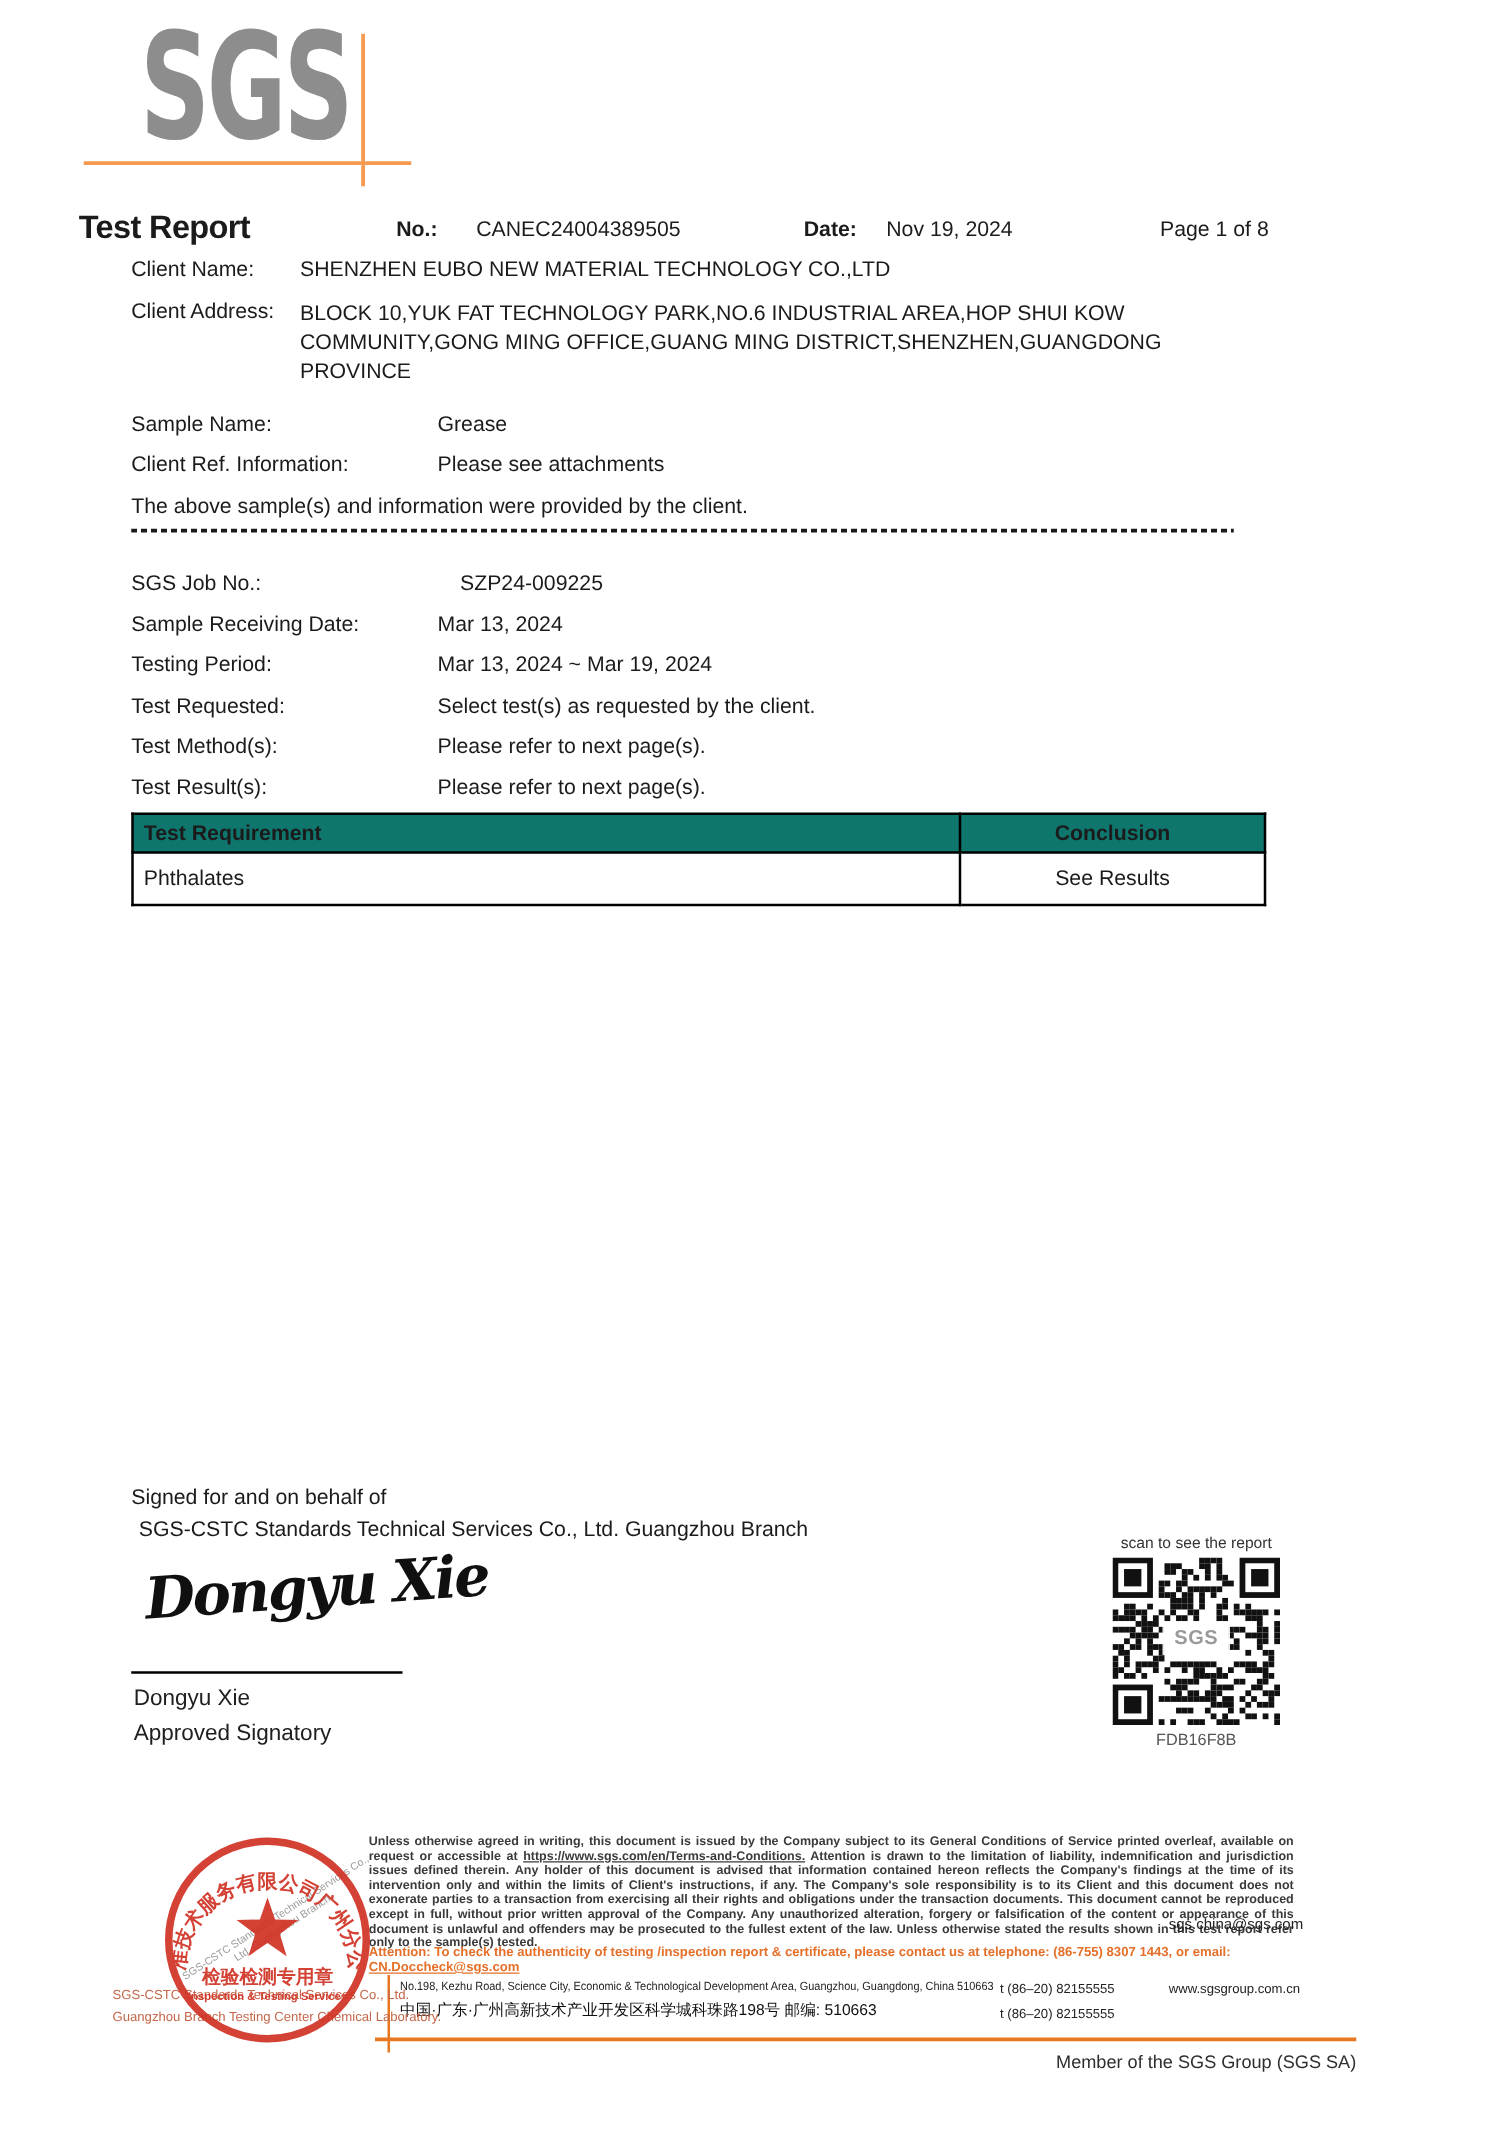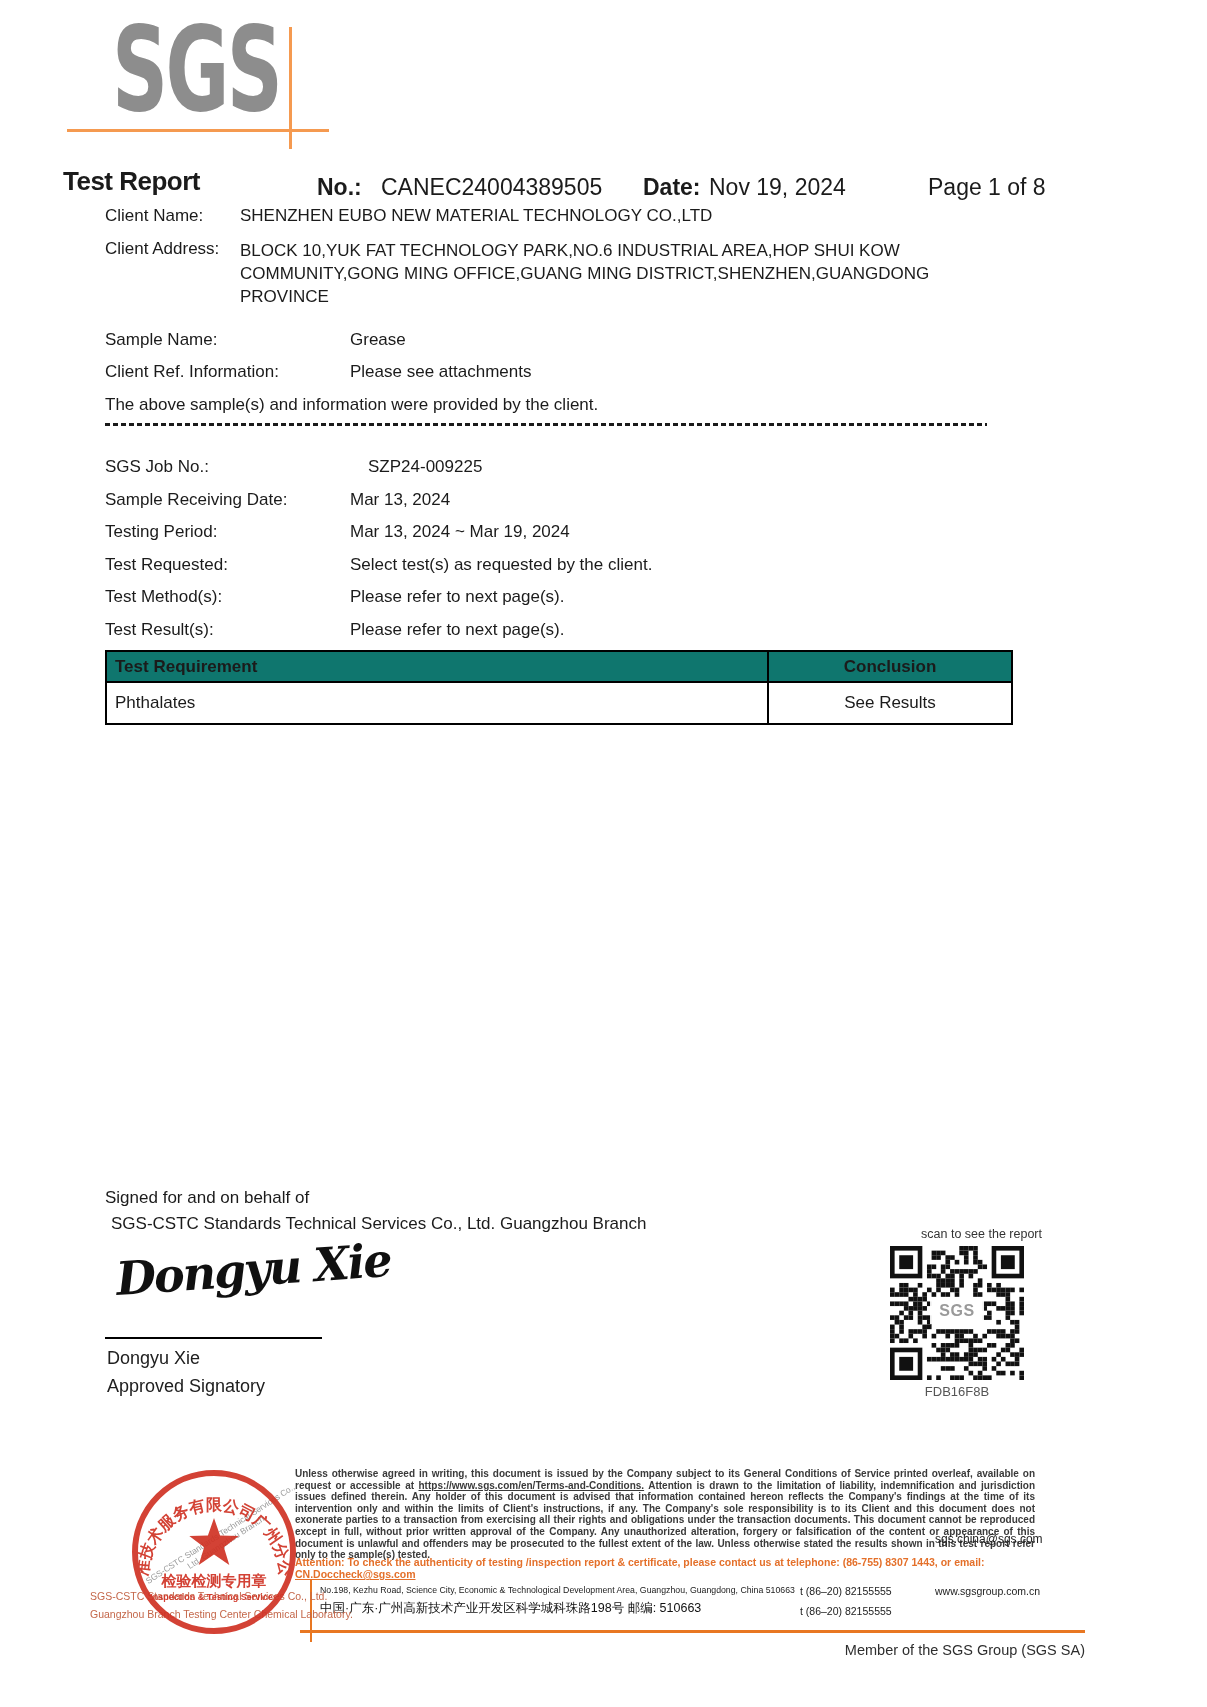--- a/index.html
+++ b/index.html
@@ -15,21 +15,21 @@
     left:112px; top:14px; font-size:118px; font-weight:bold; color:#8d8d8d;
     line-height:110px; letter-spacing:-4px;
     transform:scaleX(0.66); transform-origin:left top;
     font-family:"DejaVu Sans", sans-serif;
   }
   .logo-hline { left:67px; top:129px; width:262px; height:3px; background:#f59a50; }
   .logo-vline { left:289px; top:27px; width:3px; height:122px; background:#f59a50; }
 
   
   .report-title { left:63px; top:166px; font-size:26px; font-weight:bold; letter-spacing:-0.5px; }
-  .hdr { font-size:23px; }
+  .hdr { font-size:17px; }
   .no-label   { left:317px; top:174px; }
   .no-value   { left:381px; top:174px; }
   .date-label { left:643px; top:174px; }
   .date-value { left:709px; top:174px; }
   .page-label { left:928px; top:174px; }
 
   
   .row-label { font-size:17px; }
   .row-value { font-size:17px; }
   .client-name-label   { left:105px; top:206px; }
@@ -72,21 +72,21 @@
   .sig-script {
     left:118px; top:1252px; font-family:"DejaVu Serif", serif;
     font-style:italic; font-weight:bold; font-size:46px; color:#101010;
     letter-spacing:-2px; transform:rotate(-4deg); transform-origin:left bottom;
   }
   .sig-underline { left:105px; top:1337px; width:217px; height:2px; background:#000; }
   .sig-name  { left:107px; top:1348px; font-size:18px; color:#202020; }
   .sig-title { left:107px; top:1376px; font-size:18px; color:#202020; }
 
   
-  .qr-caption { left:872px; top:1227px; width:170px; text-align:right; font-size:12.5px; color:#333; }
+  .qr-caption { left:872px; top:1227px; width:170px; text-align:center; font-size:12.5px; color:#333; }
   .qr-box { left:890px; top:1246px; width:134px; height:134px; }
   .qr-box svg { display:block; }
   .qr-center {
     left:930px; top:1298px; width:54px; height:26px; background:rgba(255,255,255,0.92);
     display:flex; align-items:center; justify-content:center;
     font-size:16px; font-weight:bold; color:#9a9a9a; letter-spacing:0.5px;
   }
   .qr-id { left:890px; top:1384px; width:134px; text-align:center; font-size:13px; color:#555; }
 
   

